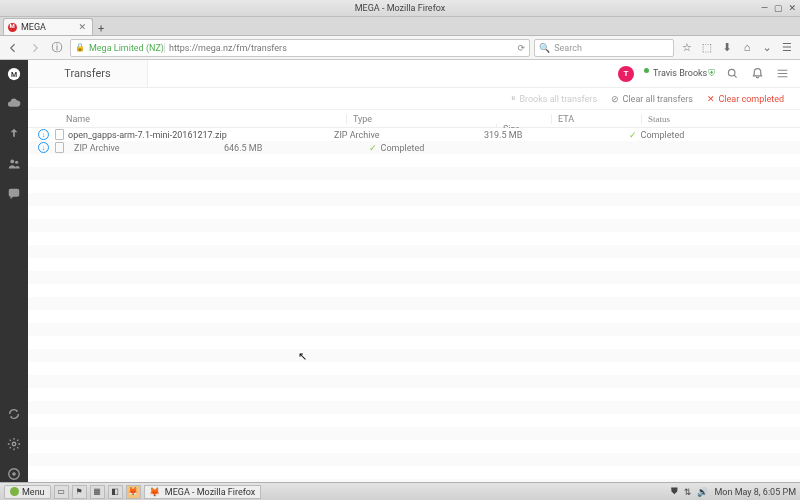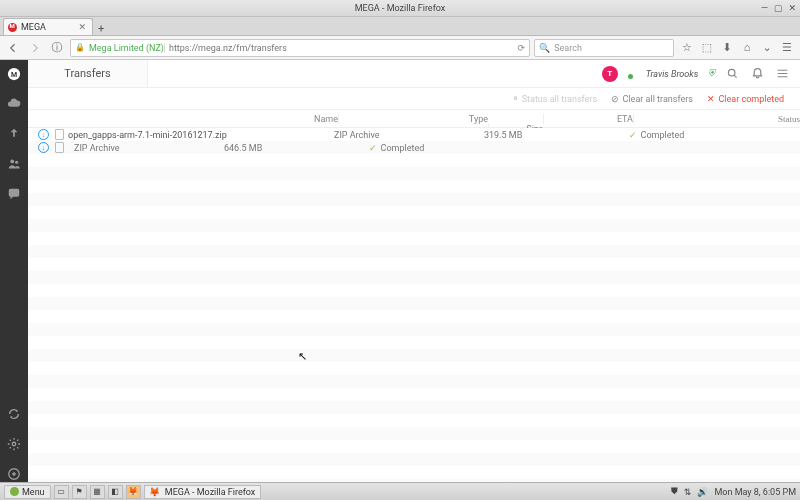--- a/index.html
+++ b/index.html
@@ -43,34 +43,34 @@
 
 
 .page { flex:1; display:flex; flex-direction:column; background:#fff; position:relative; }
 
 
 .thead { height:28px; display:flex; align-items:center; border-bottom:1px solid #eee; }
 .thead .ttitle { width:120px; text-align:center; font-size:11px; color:#555; border-right:1px solid #eee; height:100%; display:flex; align-items:center; justify-content:center; background:#fbfbfb; }
 .thead .tright { margin-left:auto; display:flex; align-items:center; gap:10px; padding-right:10px; }
 .avatar { width:16px; height:16px; border-radius:50%; background:#e91e63; color:#fff; font-size:8px; display:flex; align-items:center; justify-content:center; font-weight:bold; }
 .statusdot { width:5px; height:5px; border-radius:50%; background:#4caf50; display:inline-block; margin-right:3px; }
-.username { font-size:9px; color:#555; display:flex; align-items:flex-end; gap:10px;font-style:italic; }
+.username { font-size:9px; color:#555; display:flex; align-items:flex-start; gap:1px; }
 .shield { color:#4caf50; font-size:9px; }
 .hicon { width:15px; height:15px; color:#888; display:flex; align-items:center; justify-content:center; }
 .hicon svg { width:13px; height:13px; stroke:currentColor; fill:none; stroke-width:1.5; }
 
 
 .actionrow { height:22px; display:flex; align-items:center; justify-content:flex-end; gap:14px; padding-right:16px; font-size:9px; border-bottom:1px solid #f0f0f0; }
 .actionrow .act { display:flex; align-items:center; gap:4px; }
 .actionrow .pause { color:#ccc; }
 .actionrow .clearall { color:#888; }
 .actionrow .clearcomp { color:#e74c3c; }
 
 
-.cols { height:18px; display:flex; align-items:center; font-size:9px; color:#888; border-bottom:1px solid #eee; padding-left:30px;text-align:right; }
+.cols { height:18px; display:flex; align-items:center; font-size:9px; color:#888; border-bottom:1px solid #eee; padding-left:38px; }
 .col-name { flex: 0 0 280px; }
 .col-type { flex: 0 0 150px; border-left:1px solid #eee; padding-left:6px; }
 .col-size { flex: 0 0 55px; border-left:1px solid #eee; padding-left:6px;margin-top:20px; }
 .col-eta { flex: 0 0 90px; border-left:1px solid #eee; padding-left:6px; }
 .col-status { flex:1; border-left:1px solid #eee; padding-left:6px;font-family:Liberation Serif, serif; }
 
 
 .rows { flex:1; overflow:hidden; background: repeating-linear-gradient(#fff 0 13px, #fafafa 13px 26px); }
 .row { height:13px; display:flex; align-items:center; font-size:9px; color:#555; padding-left:10px; }
 .row .dl { width:11px; height:11px; border:1.4px solid #2196f3; border-radius:50%; display:flex; align-items:center; justify-content:center; color:#2196f3; font-size:7px; margin-right:6px; }
@@ -223,21 +223,21 @@
             <svg viewBox="0 0 16 16">
               <path d="M2 4h12M2 8h12M2 12h12"></path>
             </svg>
           </div>
       </div>
     </div>
 
     <div class="actionrow">
       <div class="act pause">
           <span>⏸</span>
-          <span>Status all transfers</span>
+          <span>Brooks all transfers</span>
         </div>
       <div class="act clearall">
           <span>⊘</span>
           <span>Clear all transfers</span>
         </div>
       <div class="act clearcomp">
           <span>✕</span>
           <span>Clear completed</span>
         </div>
     </div>

